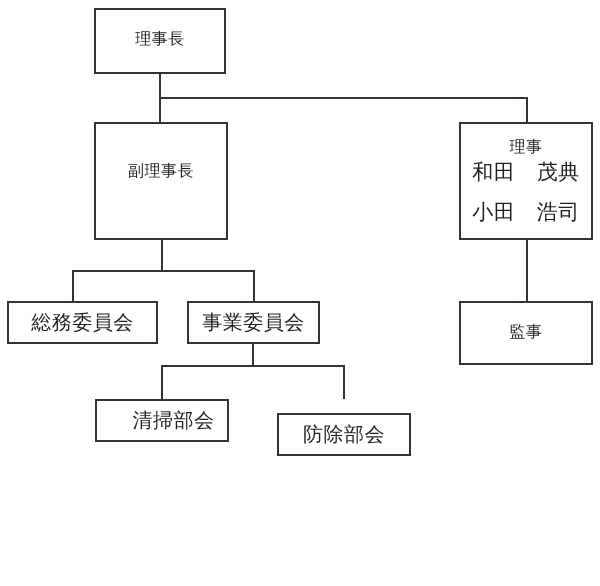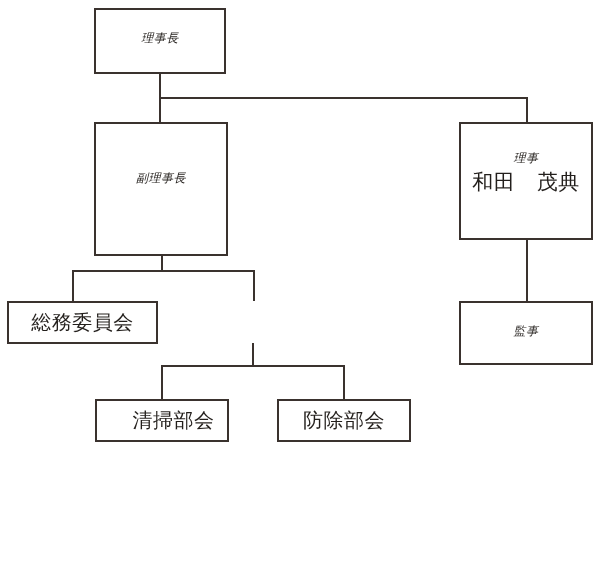--- a/index.html
+++ b/index.html
@@ -24,25 +24,24 @@
     box-sizing: border-box;
     background: #ffffff;
     border: 2px solid #3a322e;
     display: flex;
     flex-direction: column;
     align-items: center;
     justify-content: center;
     z-index: 2;
   }
   .node-title {
-    font-size: 12px;
+    font-size: 16px;
     line-height: 1.1;
     letter-spacing: 0.5px;
     white-space: nowrap;
-    font-style: italic;
   }
   .node-name {
     font-size: 21px;
     line-height: 1.15;
     white-space: pre;
     letter-spacing: 0.5px;
   }
   .node-label-only {
     font-size: 20px;
     line-height: 1.15;
@@ -90,44 +89,48 @@
 
   <div class="edge edge-v" style="left:161px; top:365px; height:34px;"></div>
 
   <div class="edge edge-v" style="left:343px; top:365px; height:34px;"></div>
 
   <div class="node" style="left:94px; top:8px; width:132px; height:66px;">
     <div class="node-title">理事長</div>
     <div class="gap-sm"></div>
   </div>
 
-  <div class="node" style="left:94px; top:122px; width:134px; height:134px;">
+  <div class="node" style="left:94px; top:122px; width:134px; height:118px;">
     <div class="node-title">副理事長</div>
     <div class="gap-sm"></div>
     <div class="gap-md"></div>
   </div>
 
   <div class="node" style="left:459px; top:122px; width:134px; height:118px;align-items:center;">
     <div class="node-title">理事</div>
     <div class="gap-sm"></div>
     <div class="node-name">和田　茂典</div>
     <div class="gap-md"></div>
+    <div class="node-name">小田　浩司</div>
   </div>
 
   <div class="node" style="left:459px; top:301px; width:134px; height:64px;">
     <div class="node-title">監事</div>
     <div class="gap-xs"></div>
   </div>
 
   <div class="node" style="left:7px; top:301px; width:151px; height:43px;">
     <div class="node-label-only">総務委員会</div>
   </div>
 
+  <div class="node" style="left:187px; top:301px; width:133px; height:43px;">
+    <div class="node-label-only">事業委員会</div>
+  </div>
 
   <div class="node" style="left:95px; top:399px; width:134px; height:43px;padding-left:23px;">
     <div class="node-label-only">清掃部会</div>
   </div>
 
-  <div class="node" style="left:277px; top:399px; width:134px; height:43px;">
+  <div class="node" style="left:277px; top:413px; width:134px; height:43px;">
     <div class="node-label-only">防除部会</div>
   </div>
 
 </div>
 
 </body></html>

